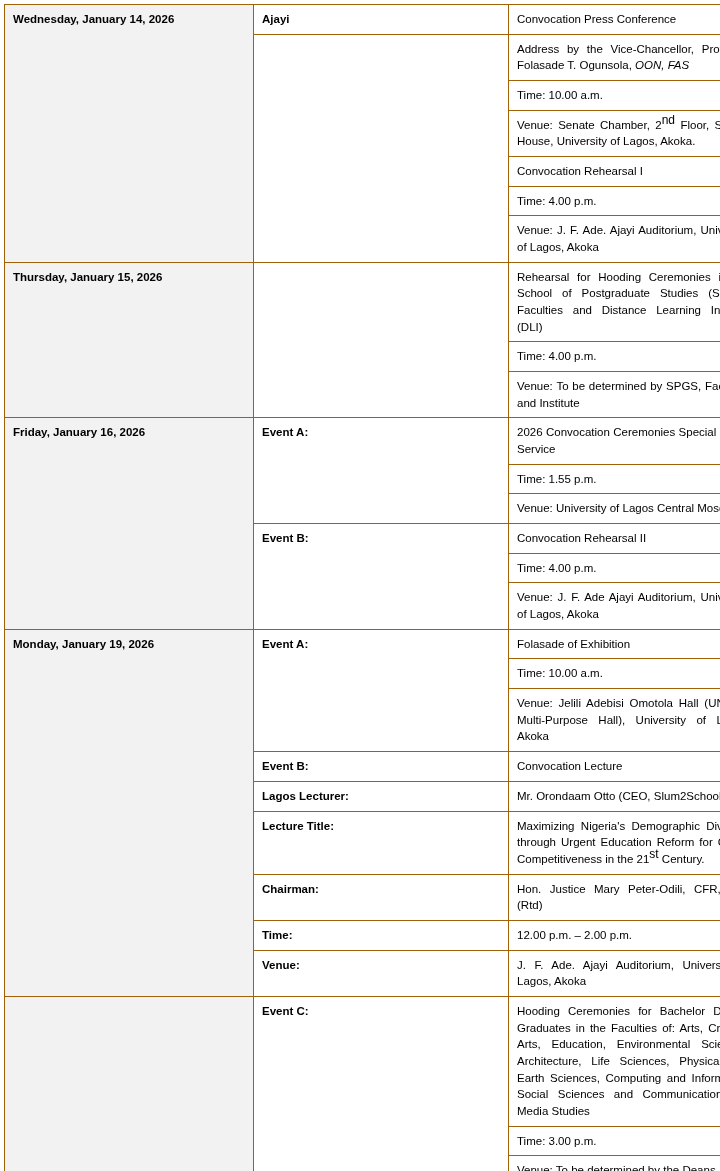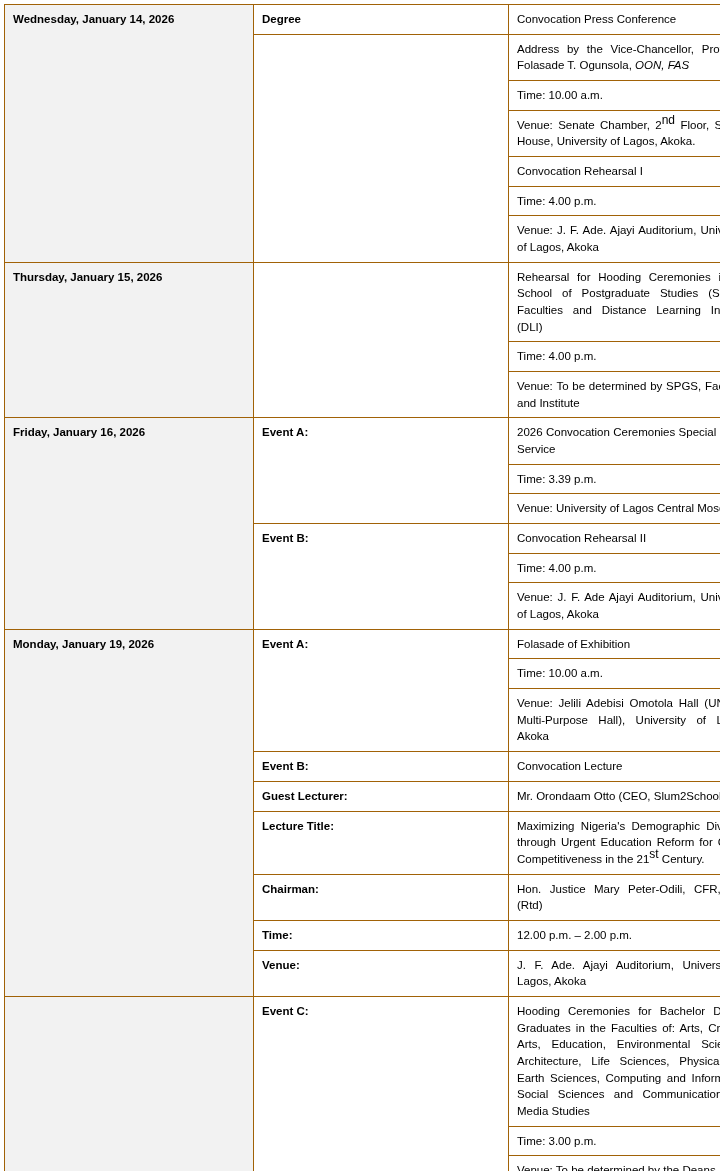--- a/index.html
+++ b/index.html
@@ -53,21 +53,21 @@
   sup { font-size: 12px; vertical-align: super; line-height: 0; }
 </style>
 </head>
 <body>
 
 <table id="sched">
   <tbody>
 
   <tr>
     <td class="daycell" rowspan="7">Wednesday, January 14, 2026</td>
-    <td class="eventcell" rowspan="1">Degree</td>
+    <td class="eventcell" rowspan="1">Ajayi</td>
     <td class="detailcell"><span class="b">Convocation Press Conference</span></td>
   </tr>
   <tr>
     <td class="eventcell blankcell" rowspan="6"></td>
     <td class="detailcell"><span>Address by the Vice-Chancellor, Professor Folasade T. Ogunsola, </span><span class="i">OON, FAS</span></td>
   </tr>
   <tr>
     <td class="detailcell"><span class="b">Time:</span><span> 10.00 a.m.</span></td>
   </tr>
   <tr>
@@ -94,21 +94,21 @@
   <tr>
     <td class="detailcell"><span class="b">Venue:</span><span> To be determined by SPGS, Faculties and Institute</span></td>
   </tr>
 
   <tr>
     <td class="daycell" rowspan="6">Friday, January 16, 2026</td>
     <td class="eventcell" rowspan="3">Event A:</td>
     <td class="detailcell"><span class="b">2026 Convocation Ceremonies Special Jumat Service</span></td>
   </tr>
   <tr>
-    <td class="detailcell"><span class="b">Time:</span><span> 3.39 p.m.</span></td>
+    <td class="detailcell"><span class="b">Time:</span><span> 1.55 p.m.</span></td>
   </tr>
   <tr>
     <td class="detailcell"><span class="b">Venue:</span><span> University of Lagos Central Mosque</span></td>
   </tr>
   <tr>
     <td class="eventcell" rowspan="3">Event B:</td>
     <td class="detailcell"><span class="b">Convocation Rehearsal II</span></td>
   </tr>
   <tr>
     <td class="detailcell"><span class="b">Time:</span><span>  4.00 p.m.</span></td>
@@ -126,21 +126,21 @@
     <td class="detailcell"><span class="b">Time:</span><span> 10.00 a.m.</span></td>
   </tr>
   <tr>
     <td class="detailcell"><span class="b">Venue:</span><span> Jelili Adebisi Omotola Hall (UNILAG Multi-Purpose Hall), University of Lagos, Akoka</span></td>
   </tr>
   <tr>
     <td class="eventcell" rowspan="1">Event B:</td>
     <td class="detailcell"><span class="b">Convocation Lecture</span></td>
   </tr>
   <tr>
-    <td class="eventcell" rowspan="1">Guest Lecturer:</td>
+    <td class="eventcell" rowspan="1">Lagos Lecturer:</td>
     <td class="detailcell"><span>Mr. Orondaam Otto (CEO, Slum2School)</span></td>
   </tr>
   <tr>
     <td class="eventcell" rowspan="1">Lecture Title:</td>
     <td class="detailcell"><span>Maximizing Nigeria's Demographic Dividend through Urgent Education Reform for Global Competitiveness in the 21<sup>st</sup> Century.</span></td>
   </tr>
   <tr>
     <td class="eventcell" rowspan="1">Chairman:</td>
     <td class="detailcell"><span>Hon. Justice Mary Peter-Odili, CFR, JSC (Rtd)</span></td>
   </tr>

